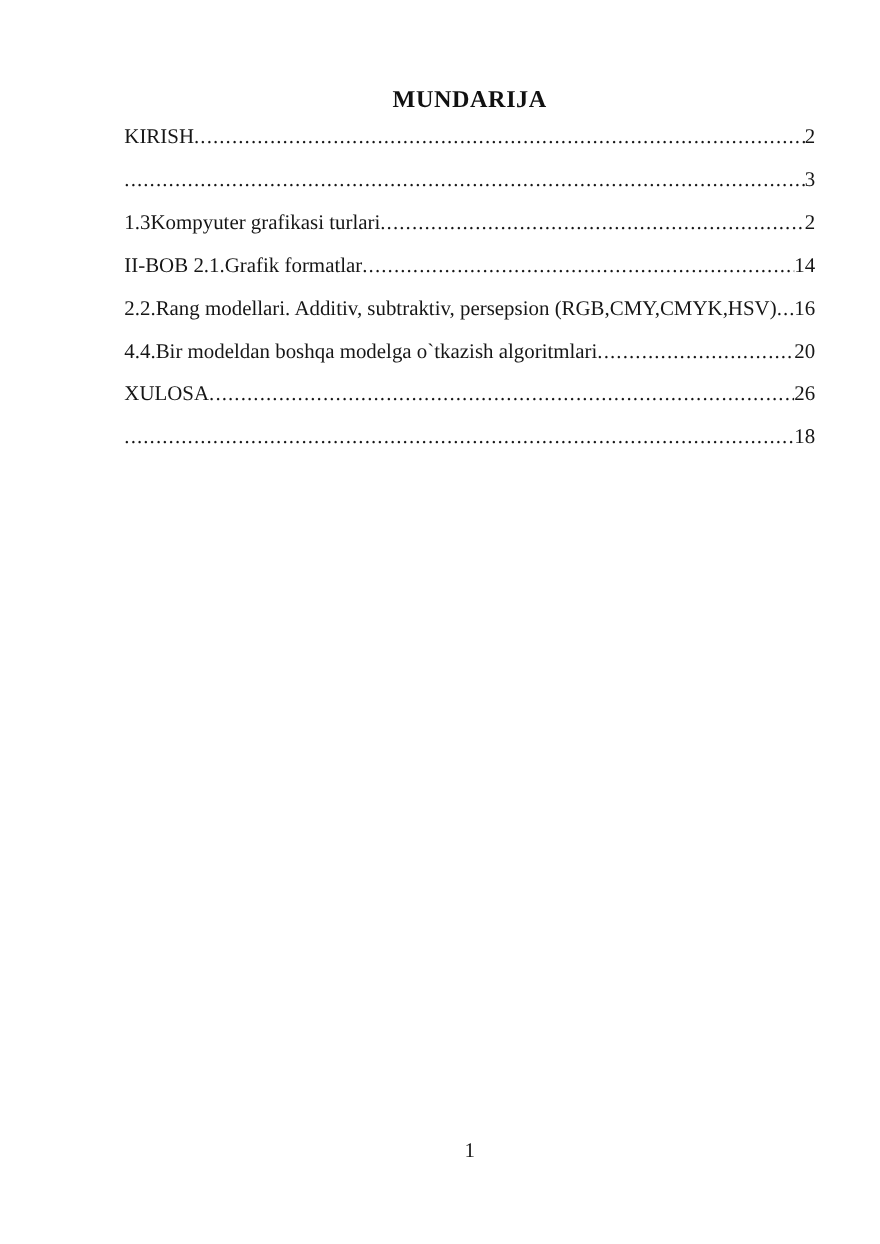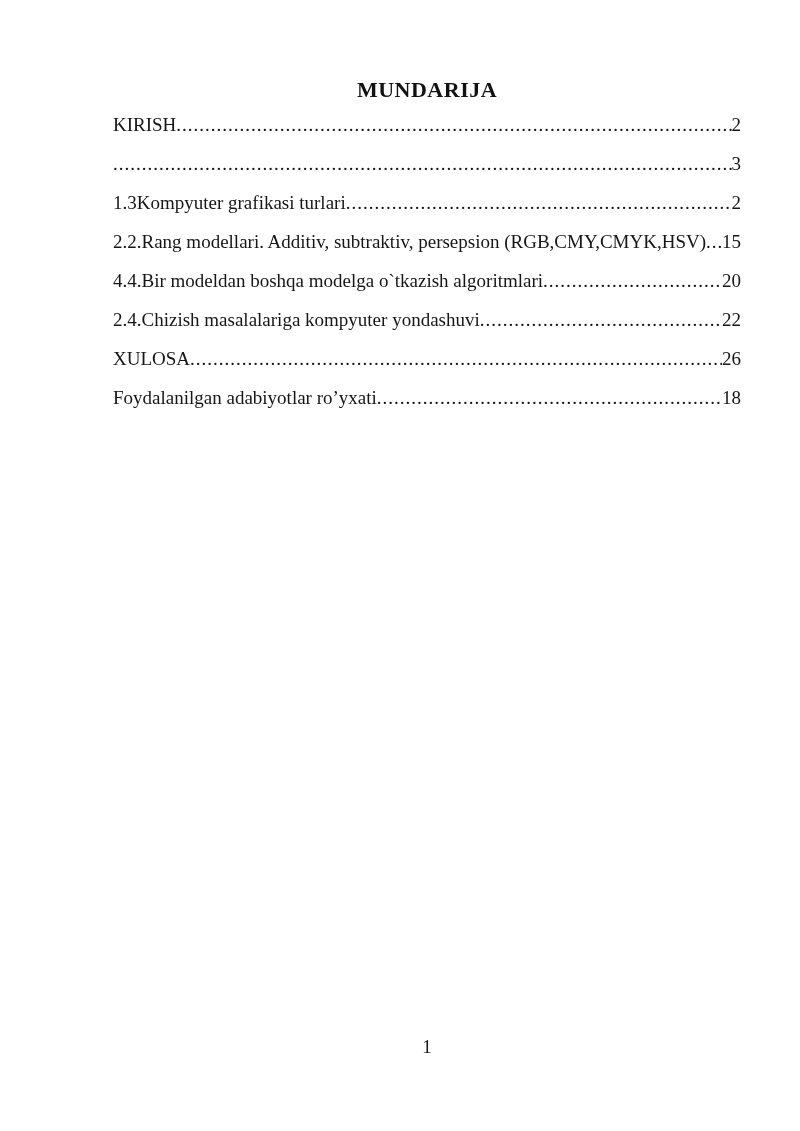--- a/index.html
+++ b/index.html
@@ -92,47 +92,46 @@
         <span class="toc-page-num">3</span>
       </div>
 
 
       <div class="toc-row">
         <span class="toc-label">1.3Kompyuter grafikasi turlari</span>
         <span class="toc-dots"></span>
         <span class="toc-page-num">2</span>
       </div>
 
+      <div class="toc-row">
+        <span class="toc-label">II-BOB 2.1.Grafik formatlar</span>
+        <span class="toc-dots"></span>
+        <span class="toc-page-num">14</span>
+      </div>
 
       <div class="toc-row">
         <span class="toc-label">2.2.Rang modellari. Additiv, subtraktiv, persepsion (RGB,CMY,CMYK,HSV)</span>
         <span class="toc-dots"></span>
-        <span class="toc-page-num">15</span>
+        <span class="toc-page-num">16</span>
       </div>
 
       <div class="toc-row">
         <span class="toc-label">4.4.Bir modeldan boshqa modelga o`tkazish algoritmlari</span>
         <span class="toc-dots"></span>
         <span class="toc-page-num">20</span>
       </div>
 
-      <div class="toc-row">
-        <span class="toc-label">2.4.Chizish masalalariga kompyuter yondashuvi</span>
-        <span class="toc-dots"></span>
-        <span class="toc-page-num">22</span>
-      </div>
 
       <div class="toc-row">
         <span class="toc-label">XULOSA</span>
         <span class="toc-dots"></span>
         <span class="toc-page-num">26</span>
       </div>
 
       <div class="toc-row">
-        <span class="toc-label">Foydalanilgan adabiyotlar ro’yxati</span>
         <span class="toc-dots"></span>
         <span class="toc-page-num">18</span>
       </div>
 
     </div>
   </div>
 
   <div class="footer-page-number">1</div>
 </div>
 

